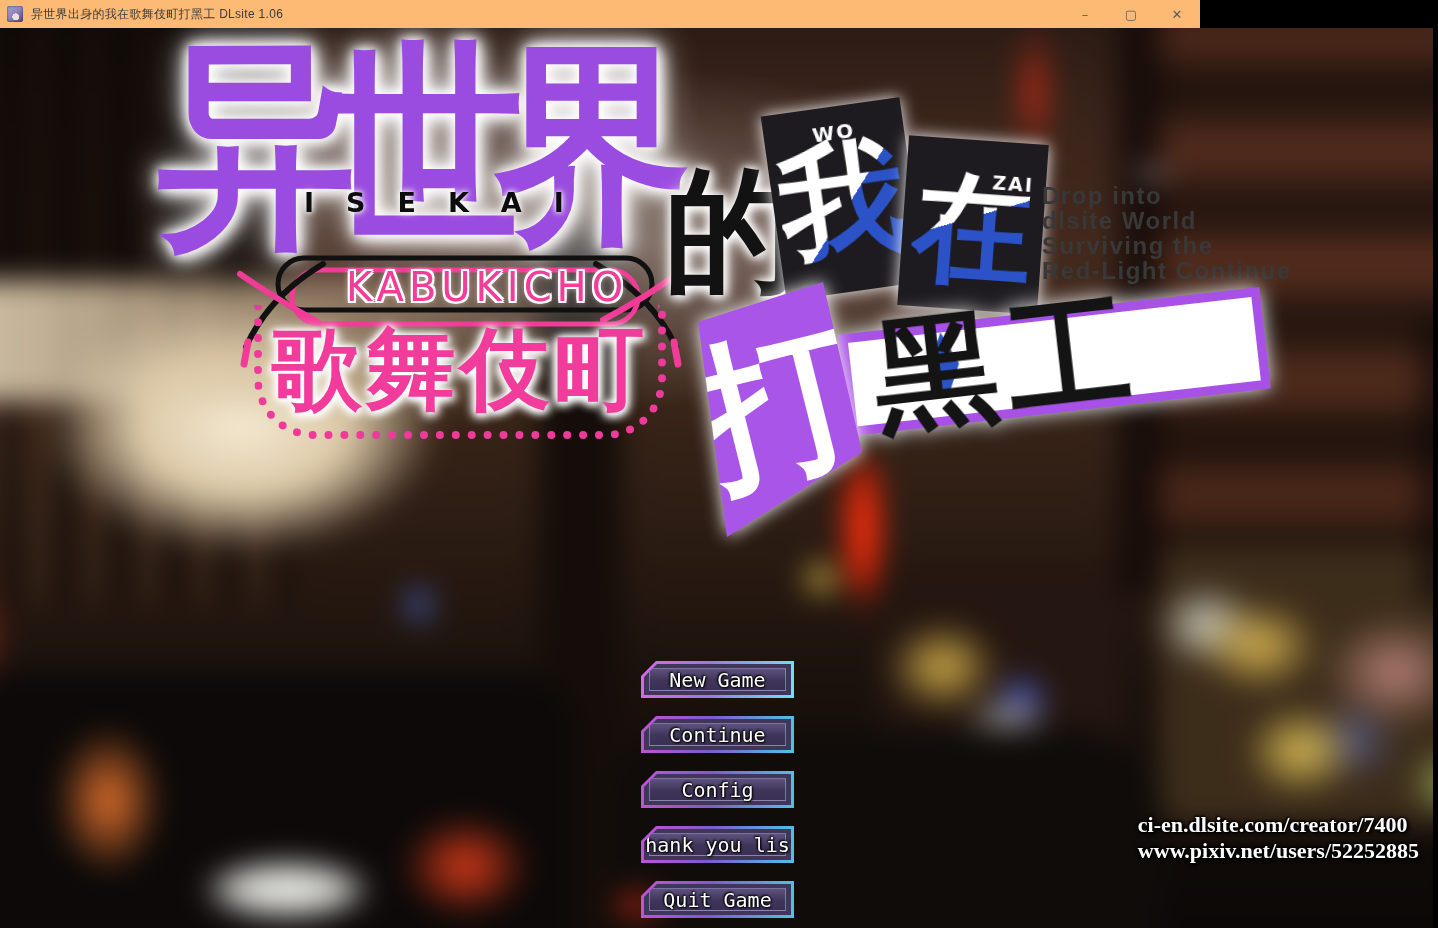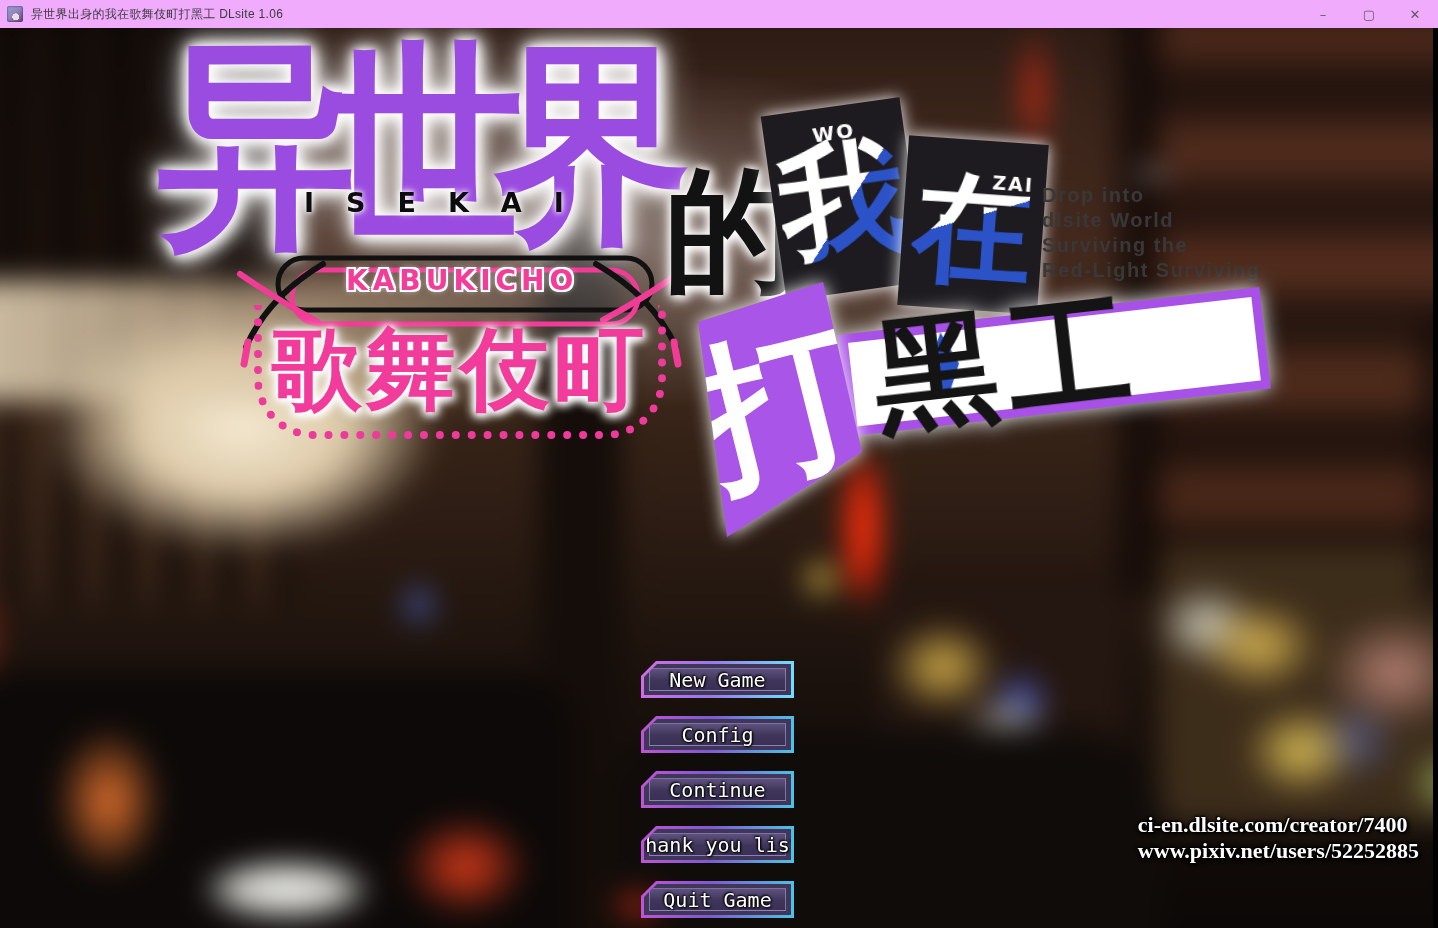--- a/index.html
+++ b/index.html
@@ -1,22 +1,22 @@
 <!DOCTYPE html>
 <html><head>
 <meta charset="utf-8">
 <style>
   * { margin:0; padding:0; box-sizing:border-box; }
   html,body { width:1438px; height:928px; background:#000; overflow:hidden; }
   #viewport { position:relative; width:1438px; height:928px; overflow:hidden;
               font-family:"Liberation Sans", sans-serif; }
 
   
-  .titlebar { position:absolute; left:0; top:0; width:1438px; height:28px;
-              background:#f0abfc; display:flex; align-items:center; z-index:20; }
+  .titlebar { position:absolute; left:0; top:0; width:1200px; height:28px;
+              background:#fdba74; display:flex; align-items:center; z-index:20; }
   .app-icon { width:16px; height:16px; margin:0 8px 0 7px; border-radius:2px;
               background:
                 radial-gradient(circle at 55% 68%, #f3d9e0 0 24%, rgba(0,0,0,0) 26%),
                 linear-gradient(140deg,#9aa0c8 0%, #8f86c2 45%, #5a4a6e 100%);
               box-shadow:inset 0 0 2px #2a2038; }
   .win-title { font-size:12px; color:#3c3c3c; letter-spacing:.3px; }
   .win-controls { margin-left:auto; display:flex; height:28px; }
   .win-btn { width:46px; height:28px; display:flex; align-items:center; justify-content:center;
              color:#5c5c5c; font-size:13px; font-family:"DejaVu Sans",sans-serif; }
 
@@ -85,42 +85,42 @@
 
   
   .logo { position:absolute; inset:0; z-index:3; font-family:"DejaVu Sans",sans-serif; }
   .logo > * { position:absolute; }
   .isekai-cn { left:158px; top:0px; font-size:198px; font-weight:900; color:#9b4ce0;
     letter-spacing:-30px; line-height:1.1; transform:scaleY(1.08); transform-origin:top left; white-space:nowrap;
     text-shadow:0 0 10px #fff,0 0 22px #fff,0 0 38px rgba(255,255,255,.95),4px 4px 16px rgba(255,255,255,.9); }
   .isekai-en { left:304px; top:124px; font-size:27px; font-weight:800; color:#0c0c0c;
     letter-spacing:32px; white-space:nowrap; text-shadow:0 0 5px #fff,0 0 9px #fff;margin-top:35px; }
   .kab-deco { left:228px; top:224px; width:460px; height:130px; }
-  .kab-en { left:330px; top:236px; font-size:28px; font-weight:700; color:#f33d99; letter-spacing:5px; white-space:nowrap;
+  .kab-en { left:330px; top:236px; font-size:40px; font-weight:400; color:#f33d99; letter-spacing:5px; white-space:nowrap;
     text-shadow:-2px 0 #fff,2px 0 #fff,0 -2px #fff,0 2px #fff,-2px -2px #fff,2px 2px #fff,-2px 2px #fff,2px -2px #fff,0 0 7px #fff;padding-left:16px; }
   .dot-frame { left:254px; top:277px; width:412px; height:134px; border:8px dotted #ee3a9a; border-top:none;
     border-radius:0 0 60px 60px; }
   .kab-cn { left:272px; top:281px; font-size:90px; font-weight:900; color:#f13c9c; letter-spacing:4px; white-space:nowrap;
     text-shadow:0 0 6px #fff,0 0 14px #fff,3px 3px 10px rgba(255,255,255,.95),-3px 3px 10px rgba(255,255,255,.95); }
   .de-cn { left:664px; top:136px; font-size:134px; font-weight:900; color:#121212; line-height:1;
     text-shadow:0 0 8px #fff,0 0 18px #fff,3px 3px 12px #fff; }
   .card { background:#1d1b1f; filter:drop-shadow(0 0 8px rgba(255,255,255,.95)); }
   .card-wo { left:773px; top:78px; width:140px; height:186px; transform:rotate(-8deg); }
   .card-zai { left:903px; top:112px; width:140px; height:170px; transform:rotate(4deg); }
   .card .cjk { position:absolute; font-weight:900; line-height:1; color:transparent;
     -webkit-background-clip:text; background-clip:text; }
   .wo-cn { left:6px; top:32px; font-size:126px;
     background-image:linear-gradient(130deg,#ffffff 54%,#2b52c6 54%); }
   .zai-cn { left:10px; top:30px; font-size:120px;
     background-image:linear-gradient(160deg,#ffffff 42%,#2b52c6 42%); }
   .card-tag { position:absolute; color:#fff; font-weight:bold; letter-spacing:2px; font-size:20px; }
   .tag-wo { top:14px; left:50%; transform:translateX(-50%); }
   .tag-zai { top:30px; right:12px; font-size:19px; }
   .tagline { left:1042px; top:155px; font-family:"Liberation Sans",sans-serif; font-weight:bold;
-    font-size:20px; line-height:25px; color:#383838; letter-spacing:1.5px; }
+    font-size:24px; line-height:25px; color:#383838; letter-spacing:1.5px; }
   .banner { left:838px; top:307px; width:424px; height:102px; transform:rotate(-6.5deg); transform-origin:left top;
     background:#fff; border:9px solid #a851e6; z-index:4;
     filter:drop-shadow(0 0 10px rgba(255,255,255,.95)) drop-shadow(3px 5px 8px rgba(0,0,0,.3)); }
   .diamond { position:absolute; left:78px; top:0px; width:30px; height:66px; background:#2b52c6;
     clip-path:polygon(50% 0,100% 50%,50% 100%,0 50%); z-index:1; }
   .heigong { position:absolute; left:22px; top:-24px; font-size:124px; font-weight:900; color:#141414;
     letter-spacing:10px; line-height:1; white-space:nowrap; z-index:2; }
   .da-card { left:690px; top:247px; width:185px; height:295px; z-index:5;
     filter:drop-shadow(0 0 9px rgba(255,255,255,.95)); }
   .da-shape { position:absolute; inset:0; background:#a855e8;
@@ -220,21 +220,21 @@
       </div>
       <div class="card card-zai">
         <span class="card-tag tag-zai">ZAI</span>
         <span class="cjk zai-cn">在</span>
       </div>
 
       <div class="tagline">
         <div>Drop into</div>
         <div>dlsite World</div>
         <div>Surviving the</div>
-        <div>Red-Light Surviving</div>
+        <div>Red-Light Continue</div>
       </div>
 
       <div class="banner">
         <div class="diamond"></div>
         <span class="heigong">黑工</span>
       </div>
       <div class="da-card">
         <div class="da-shape">
           <span class="da-cn">打</span>
         </div>
@@ -244,27 +244,27 @@
     <div class="menu">
       <div class="btn selected">
         <div class="btn-inner">
           <div class="btn-panel"></div>
           <span class="btn-label">New Game</span>
         </div>
       </div>
       <div class="btn">
         <div class="btn-inner">
           <div class="btn-panel"></div>
+          <span class="btn-label">Continue</span>
+        </div>
+      </div>
+      <div class="btn">
+        <div class="btn-inner">
+          <div class="btn-panel"></div>
           <span class="btn-label">Config</span>
-        </div>
-      </div>
-      <div class="btn">
-        <div class="btn-inner">
-          <div class="btn-panel"></div>
-          <span class="btn-label">Continue</span>
         </div>
       </div>
       <div class="btn">
         <div class="btn-inner">
           <div class="btn-panel"></div>
           <span class="btn-label">Thank you list</span>
         </div>
       </div>
       <div class="btn">
         <div class="btn-inner">

